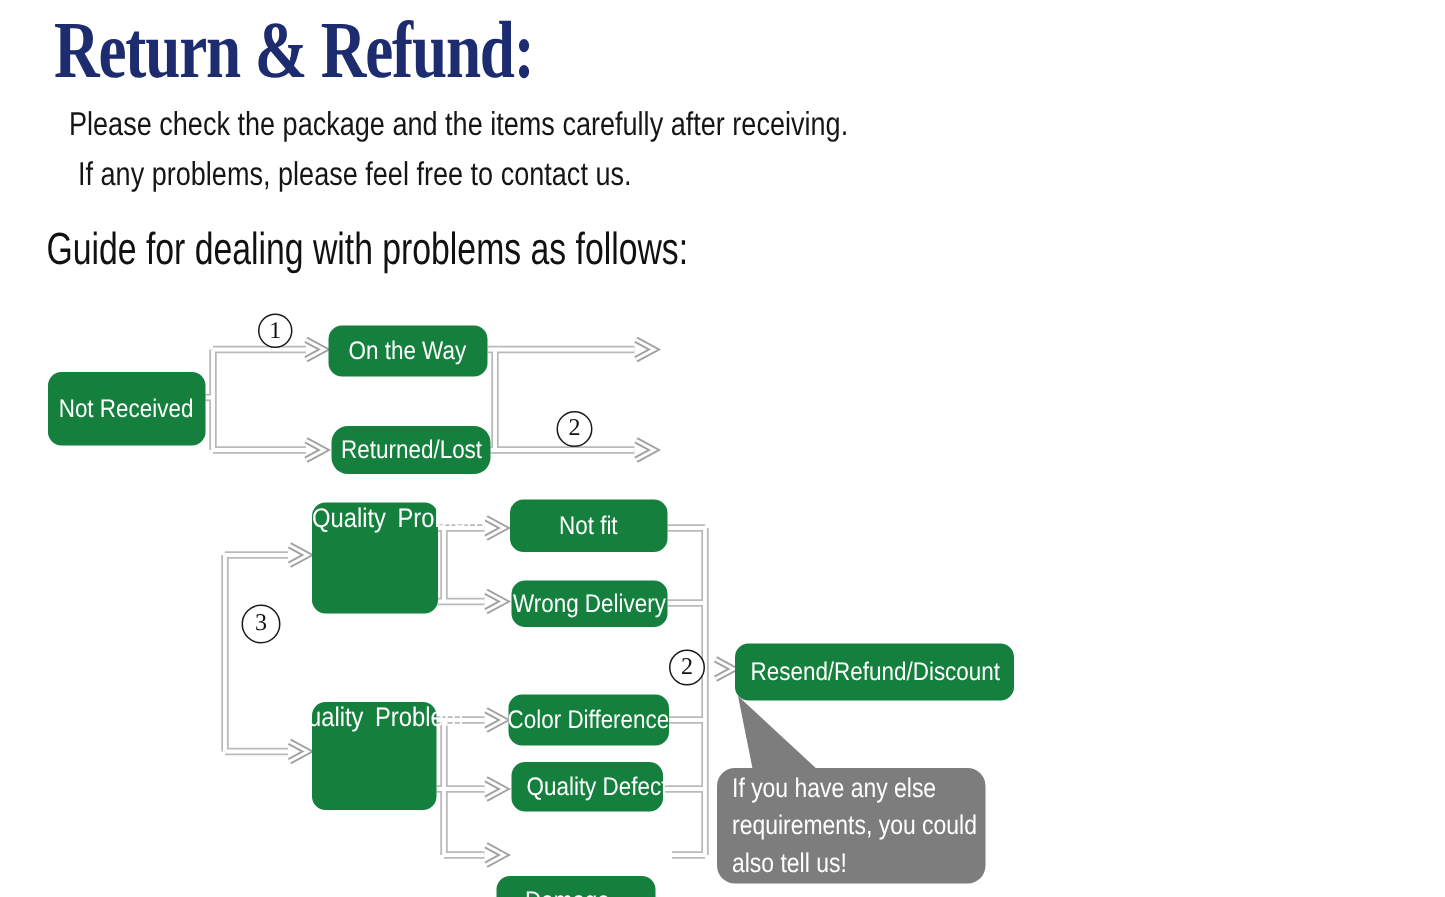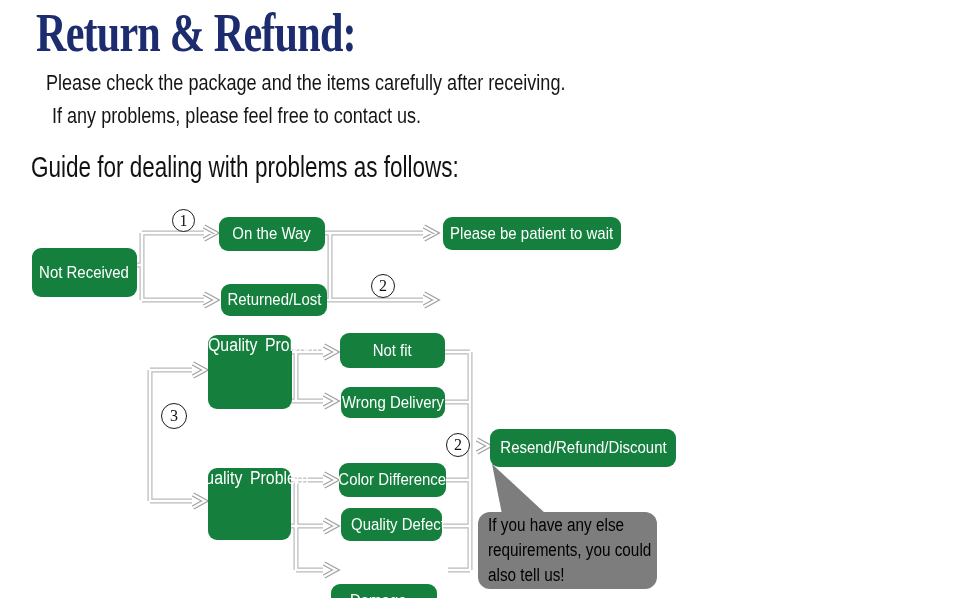--- a/index.html
+++ b/index.html
@@ -53,21 +53,21 @@
     border:1.6px solid #1a1a1a; border-radius:50%;
     background:#ffffff; color:#111111;
     display:flex; align-items:center; justify-content:center;
     font-family:"Liberation Serif", serif; font-size:16px;
   }
   
   #bubble {
     position:absolute; z-index:2;
     left:478px; top:512px; width:179px; height:77px;
     background:#7d7d7d; border-radius:12px;
-    color:#000000;
+    color:#ffffff;
     display:flex; flex-direction:column; justify-content:center;
     padding-left:10px; box-sizing:border-box;
   }
   #bubble div {
     font-size:18px; line-height:25px; white-space:nowrap;
     transform:scaleX(0.85); transform-origin:left;
   }
 </style>
 </head>
 <body>
@@ -128,25 +128,22 @@
     </g>
     <polygon fill="#7d7d7d" points="492,464 546,514 502,514"></polygon>
   </svg>
 
   <div class="fbox" style="left:32px; top:248px; width:105px; height:49px;">
     <span>Not Received</span>
   </div>
   <div class="fbox" style="left:219px; top:217px; width:106px; height:34px;">
     <span>On the Way</span>
   </div>
-  <div class="fbox" style="left:221px; top:284px; width:106px; height:32px;">
+  <div class="fbox" style="left:221px; top:284px; width:106px; height:32px;border-radius:11px;">
     <span>Returned/Lost</span>
-  </div>
-  <div class="fbox" style="left:443px; top:217px; width:178px; height:33px;">
-    <span>Please be patient to wait</span>
   </div>
 
   <div class="fbox multi" style="left:208px; top:335px; width:84px; height:74px; padding-left:12px; box-sizing:border-box;">
     <span>Not</span>
     <span>Quality</span>
     <span>Problem</span>
   </div>
   <div class="fbox" style="left:340px; top:333px; width:105px; height:35px;">
     <span>Not fit</span>
   </div>

